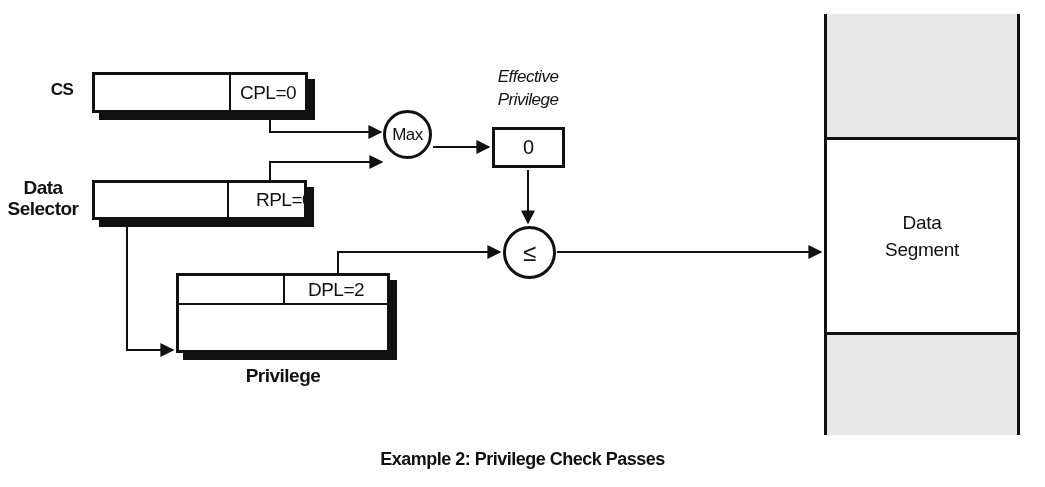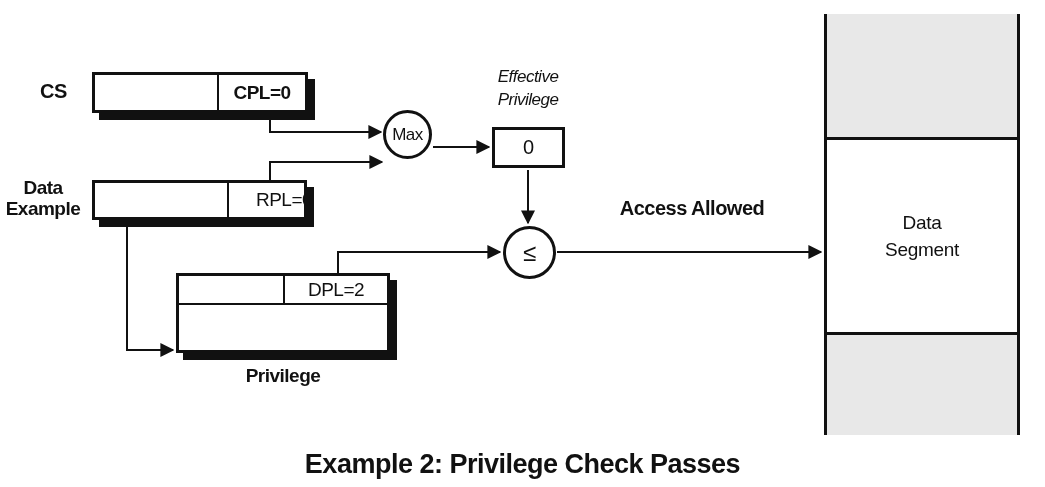--- a/index.html
+++ b/index.html
@@ -78,21 +78,21 @@
     border: 3px solid #111;
     box-sizing: border-box;
     display: flex;
     align-items: center;
     justify-content: center;
     font-size: 20px;
   }
 
   .lbl { position: absolute; letter-spacing: -0.5px; }
   .lbl-bold { font-weight: bold; }
-  .cs-label   { left: 40px;  top: 80px;  width: 44px; text-align: left; font-size: 20px; }
+  .cs-label   { left: 40px;  top: 80px;  width: 44px; text-align: center; font-size: 17px; }
   .ds-label   { left: 4px;   top: 177px; width: 78px; text-align: center; font-size: 19px; line-height: 21px; }
   .desc-label { left: 176px; top: 365px; width: 214px; text-align: center; font-size: 19px; }
   .ep-label   { left: 458px; top: 65px;  width: 140px; text-align: center; font-size: 17px; line-height: 23px; font-style: italic; }
   .aa-label   { left: 592px; top: 197px; width: 200px; text-align: center; font-size: 20px; }
 
   
   .segment {
     position: absolute;
     left: 824px; top: 14px;
     width: 196px; height: 421px;
@@ -116,21 +116,21 @@
     letter-spacing: -0.3px;
   }
   .seg-fill { background: #e8e8e8; }
   .seg-bot { flex: 1; }
 
   .caption {
     position: absolute;
     left: 0; right: 0; top: 449px;
     text-align: center;
     font-weight: bold;
-    font-size: 27px;
+    font-size: 18px;
     letter-spacing: -0.5px;
   }
 </style>
 </head>
 <body>
 
 <div class="stage">
 
   <svg class="wires" width="1045" height="487" viewBox="0 0 1045 487">
     <defs>
@@ -145,26 +145,26 @@
       <line x1="528" y1="170" x2="528" y2="223" marker-end="url(#arr)"></line>
       <polyline points="338,274 338,252 500,252" marker-end="url(#arr)"></polyline>
       <line x1="557" y1="252" x2="821" y2="252" marker-end="url(#arr)"></line>
       <polyline points="127,224 127,350 173,350" marker-end="url(#arr)"></polyline>
     </g>
   </svg>
 
   <div class="lbl lbl-bold cs-label">CS</div>
   <div class="regbox" style="left:92px; top:72px; width:216px; height:41px;">
     <div class="cell-empty"></div>
-    <div class="cell-field" style="width:88px;font-weight:bold;">CPL=0</div>
+    <div class="cell-field" style="width:76px;">CPL=0</div>
   </div>
 
   <div class="lbl lbl-bold ds-label">
     <div>Data</div>
-    <div>Example</div>
+    <div>Selector</div>
   </div>
   <div class="regbox" style="left:92px; top:180px; width:215px; height:40px;">
     <div class="cell-empty"></div>
     <div class="cell-field" style="width:77px;padding-left:35px;">RPL=0</div>
   </div>
 
   <div class="descbox">
     <div class="desc-toprow">
       <div class="cell-empty"></div>
       <div class="cell-field">DPL=2</div>
@@ -176,21 +176,20 @@
   <div class="circle-node max-circle">Max</div>
 
   <div class="lbl ep-label">
     <div>Effective</div>
     <div>Privilege</div>
   </div>
   <div class="value-box">0</div>
 
   <div class="circle-node cmp-circle">≤</div>
 
-  <div class="lbl lbl-bold aa-label">Access Allowed</div>
 
   <div class="segment">
     <div class="seg-top seg-fill"></div>
     <div class="seg-mid">
       <div>Data</div>
       <div>Segment</div>
     </div>
     <div class="seg-bot seg-fill"></div>
   </div>
 

